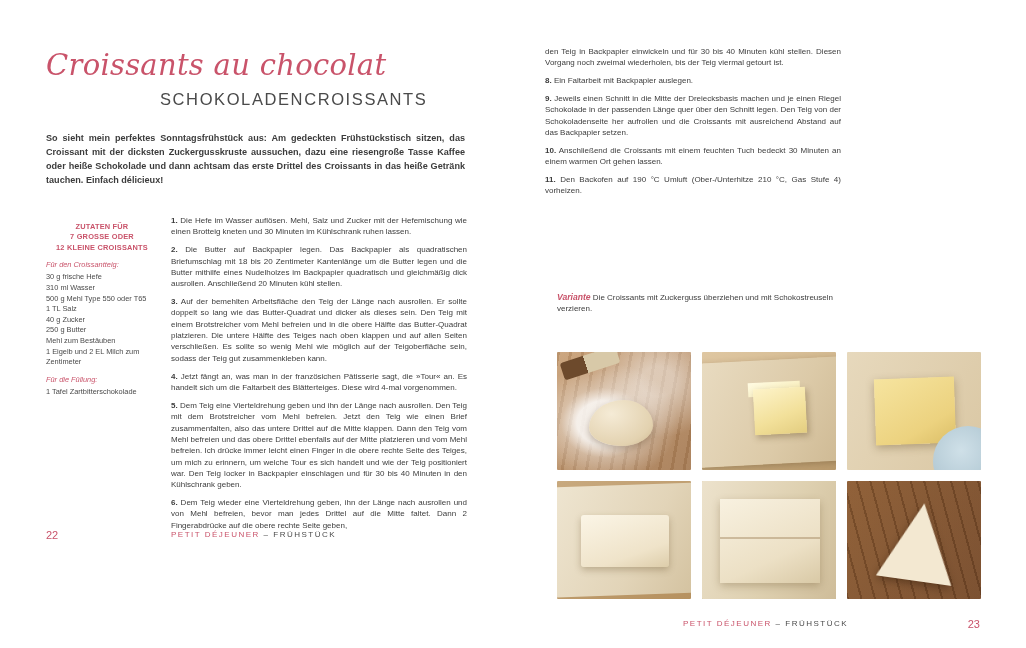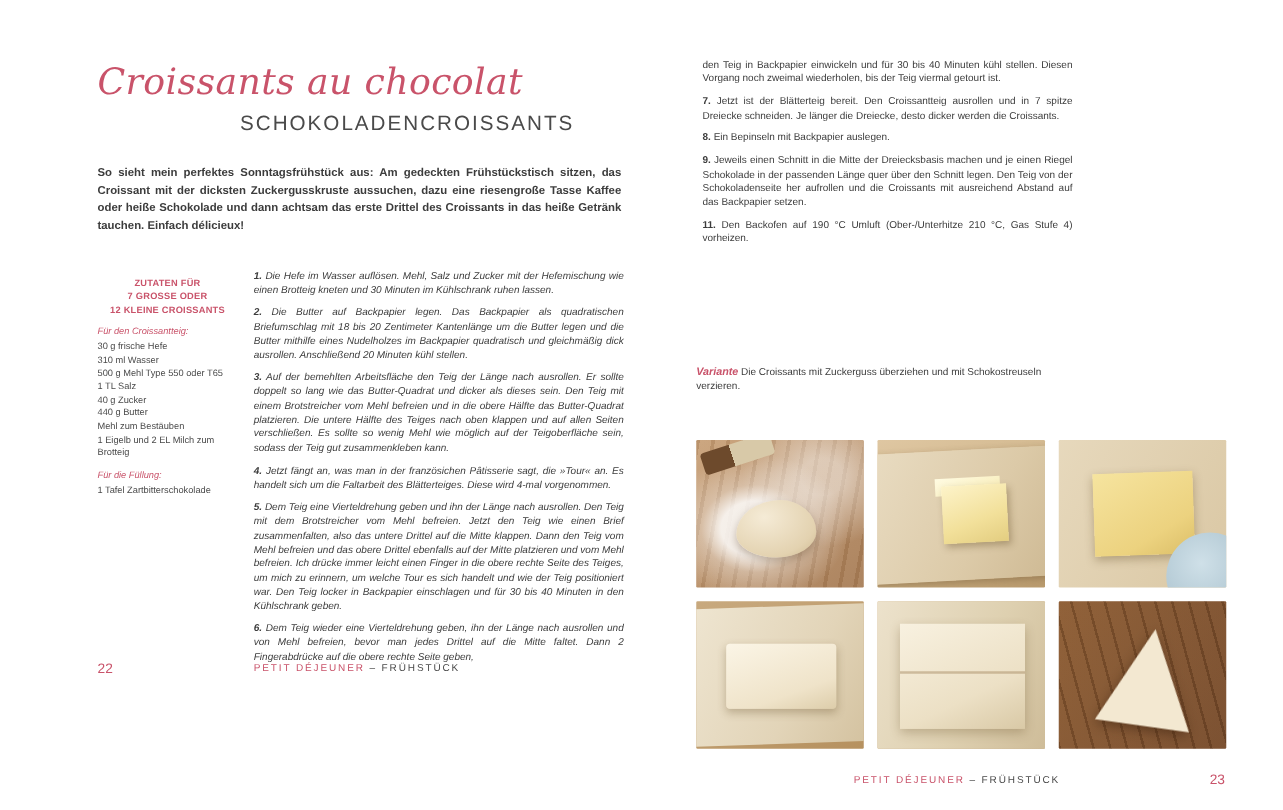--- a/index.html
+++ b/index.html
@@ -20,21 +20,20 @@
     height: 648px;
     box-sizing: border-box;
   }
 
   
   .left-page {
     position: absolute;
     left: 0; top: 0;
     width: 513px;
     height: 559px;
-    margin-left: 32px;
   }
   .right-page {
     position: absolute;
     left: 513px; top: 0;
     width: 513px;
     height: 648px;
   }
 
   .title {
     position: absolute;
@@ -104,32 +103,31 @@
   
   .steps-left {
     position: absolute;
     left: 171px;
     top: 215px;
     width: 296px;
     font-size: 8px;
     line-height: 11.35px;
     text-align: justify;
     color: #3c3c3c;
-    font-style: italic;
   }
   .step { margin-bottom: 6.5px; }
   .step .num {
     font-weight: bold;
     color: #3c3c3c;
   }
 
   
   .steps-right {
     position: absolute;
-    left: 49px;
+    left: 32px;
     top: 46px;
     width: 296px;
     font-size: 8px;
     line-height: 11.35px;
     text-align: justify;
     color: #3c3c3c;
   }
   .variante-block {
     position: absolute;
     left: 44px;
@@ -310,24 +308,24 @@
       <div class="ing-head">7 GROSSE ODER</div>
       <div class="ing-head">12 KLEINE CROISSANTS</div>
 
       <div class="ing-sub">Für den Croissantteig:</div>
       <div class="ing-list">
         <div>30 g frische Hefe</div>
         <div>310 ml Wasser</div>
         <div>500 g Mehl Type 550 oder T65</div>
         <div>1 TL Salz</div>
         <div>40 g Zucker</div>
-        <div>440 g Butter</div>
+        <div>250 g Butter</div>
         <div>Mehl zum Bestäuben</div>
         <div>1 Eigelb und 2 EL Milch zum</div>
-        <div>Brotteig</div>
+        <div>Zentimeter</div>
       </div>
 
       <div class="ing-sub">Für die Füllung:</div>
       <div class="ing-list">
         <div>1 Tafel Zartbitterschokolade</div>
       </div>
     </div>
 
     <div class="steps-left">
       <div class="step">
@@ -364,30 +362,30 @@
   </div>
 
   <div class="right-page">
 
     <div class="steps-right">
       <div class="step">
         <span class="num"></span>
         <span>den Teig in Backpapier einwickeln und für 30 bis 40 Minuten kühl stellen. Diesen Vorgang noch zweimal wiederholen, bis der Teig viermal getourt ist.</span>
       </div>
       <div class="step">
-        <span class="num">7.</span>
-        <span>Jetzt ist der Blätterteig bereit. Den Croissantteig ausrollen und in 7 spitze Dreiecke schneiden. Je länger die Dreiecke, desto dicker werden die Croissants.</span>
-      </div>
-      <div class="step">
         <span class="num">8.</span>
-        <span>Ein Bepinseln mit Backpapier auslegen.</span>
+        <span>Ein Faltarbeit mit Backpapier auslegen.</span>
       </div>
       <div class="step">
         <span class="num">9.</span>
         <span>Jeweils einen Schnitt in die Mitte der Dreiecksbasis machen und je einen Riegel Schokolade in der passenden Länge quer über den Schnitt legen. Den Teig von der Schokoladenseite her aufrollen und die Croissants mit ausreichend Abstand auf das Backpapier setzen.</span>
+      </div>
+      <div class="step">
+        <span class="num">10.</span>
+        <span>Anschließend die Croissants mit einem feuchten Tuch bedeckt 30 Minuten an einem warmen Ort gehen lassen.</span>
       </div>
       <div class="step">
         <span class="num">11.</span>
         <span>Den Backofen auf 190 °C Umluft (Ober-/Unterhitze 210 °C, Gas Stufe 4) vorheizen.</span>
       </div>
     </div>
 
     <div class="variante-block">
       <span class="variante-label">Variante</span>
       <span>Die Croissants mit Zuckerguss überziehen und mit Schokostreuseln verzieren.</span>

